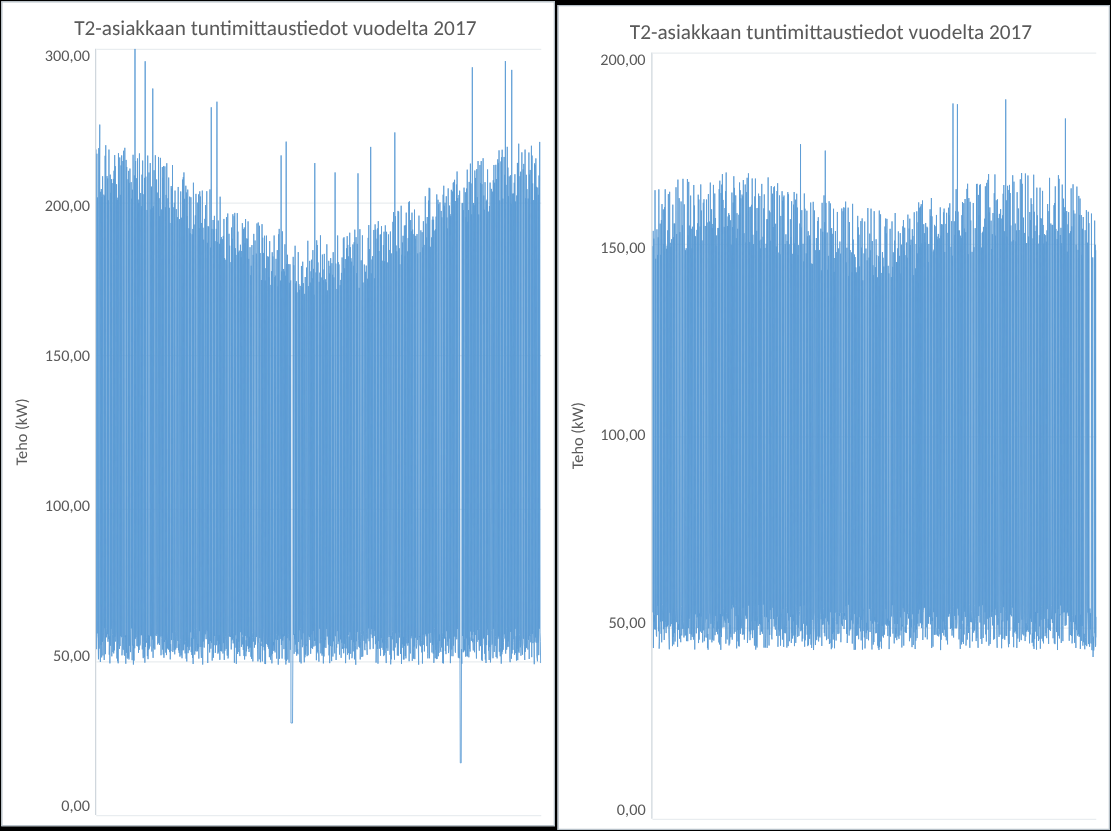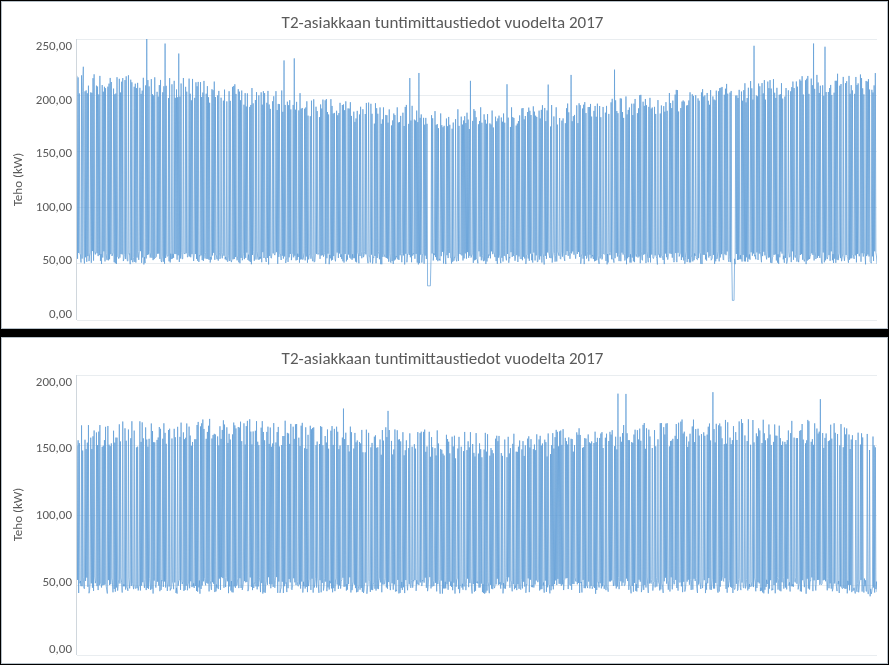--- a/index.html
+++ b/index.html
@@ -6,21 +6,21 @@
     margin: 0;
     padding: 0;
     background: #ffffff;
     font-family: "Calibri", "Segoe UI", Arial, sans-serif;
   }
   .container {
     width: 889px;
     height: 665px;
     box-sizing: border-box;
     display: flex;
-    flex-direction: column;
+    flex-direction: row;
     background: #000;
   }
   .chart-panel {
     background: #ffffff;
     border: 1px solid #b7c1c9;
     box-sizing: border-box;
     position: relative;
     flex: 1 1 0;
     display: flex;
     flex-direction: column;
@@ -106,21 +106,21 @@
 
 <div class="container">
 
   <div class="chart-panel top">
     <div class="chart-title">T2-asiakkaan tuntimittaustiedot vuodelta 2017</div>
     <div class="chart-body">
       <div class="y-label-col">
         <div class="y-label">Teho (kW)</div>
       </div>
       <div class="y-ticks">
-        <span>250,00</span>
+        <span>300,00</span>
         <span>200,00</span>
         <span>150,00</span>
         <span>100,00</span>
         <span>50,00</span>
         <span>0,00</span>
       </div>
       <div class="plot-area" id="plot0">
 
       <div class="gridline" style="top: 0%;"></div>
           <div class="gridline" style="top: 20%;"></div>

